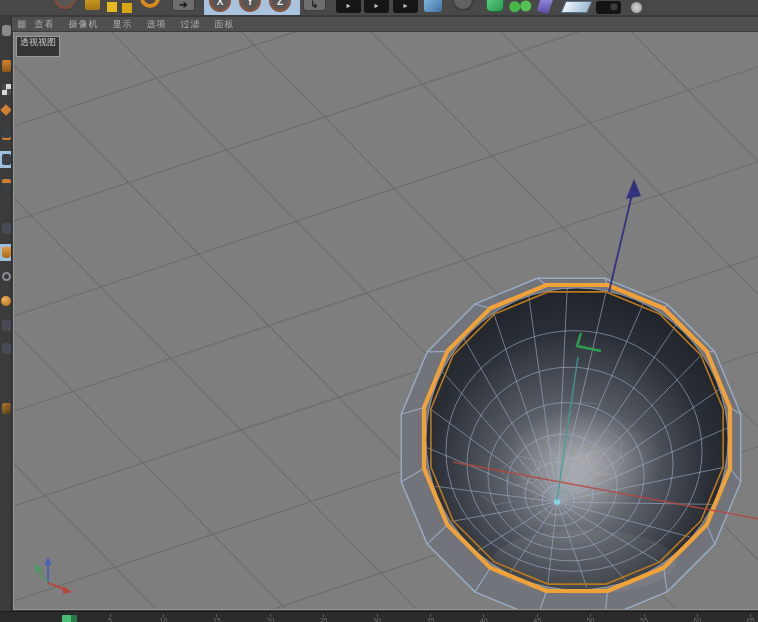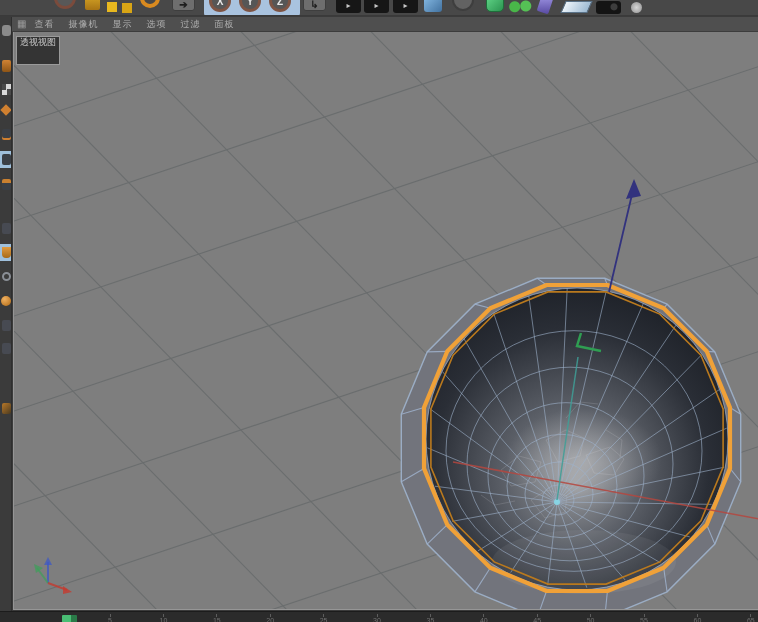--- a/index.html
+++ b/index.html
@@ -43,21 +43,21 @@
   .s-cube{width:9px;height:11px;background:#3a3f46;border-radius:2px;}
   .s-polycube{width:9px;height:11px;background:linear-gradient(#c98030 0 4px,#3a3f46 4px);border-radius:2px;}
   .s-basket{width:9px;height:11px;background:linear-gradient(#e09a40,#a86a18);border-radius:0 0 4px 4px;}
   .s-ring{width:9px;height:9px;border-radius:50%;border:2px solid #8a8f96;}
   .s-ball{width:10px;height:10px;border-radius:50%;background:radial-gradient(circle at 35% 30%,#f0b060,#b06a14);}
   .s-dark{width:9px;height:11px;background:#474a52;border-radius:2px;}
   .s-quant{width:9px;height:11px;background:linear-gradient(135deg,#b87828,#4a3a20);border-radius:2px;}
 
   
   #viewport{position:absolute;left:13px;top:32px;width:745px;height:578px;background:#7e7e7e;border-left:1px solid #959595;border-bottom:1px solid #969696;overflow:hidden;}
-  #vp-label{position:absolute;left:2px;top:4px;height:29px;line-height:11px;padding:0 3px;background:rgba(42,42,42,.88);border:1px solid #9a9a9a;color:#c6c6c6;font-size:9px;z-index:5;}
+  #vp-label{position:absolute;left:2px;top:4px;height:21px;line-height:11px;padding:0 3px;background:rgba(42,42,42,.88);border:1px solid #9a9a9a;color:#c6c6c6;font-size:9px;z-index:5;}
   #scene{position:absolute;left:0;top:0;}
 
   
   #timeline{position:absolute;left:0;top:611px;width:758px;height:11px;background:#2b2b2b;border-top:1px solid #1c1c1c;overflow:hidden;}
   #playhead{position:absolute;left:62px;top:3px;width:15px;height:8px;background:linear-gradient(90deg,#49bd74 0 9px,#2a7a48 9px);border-radius:1px;}
   .tick{position:absolute;top:2px;width:20px;text-align:center;}
   .tick .bar{display:block;margin:0 auto;width:1px;height:3px;background:#5e5e5e;}
   .tick .num{display:block;color:#6f6f6f;font-size:7px;line-height:7px;}
 </style>
 </head>

